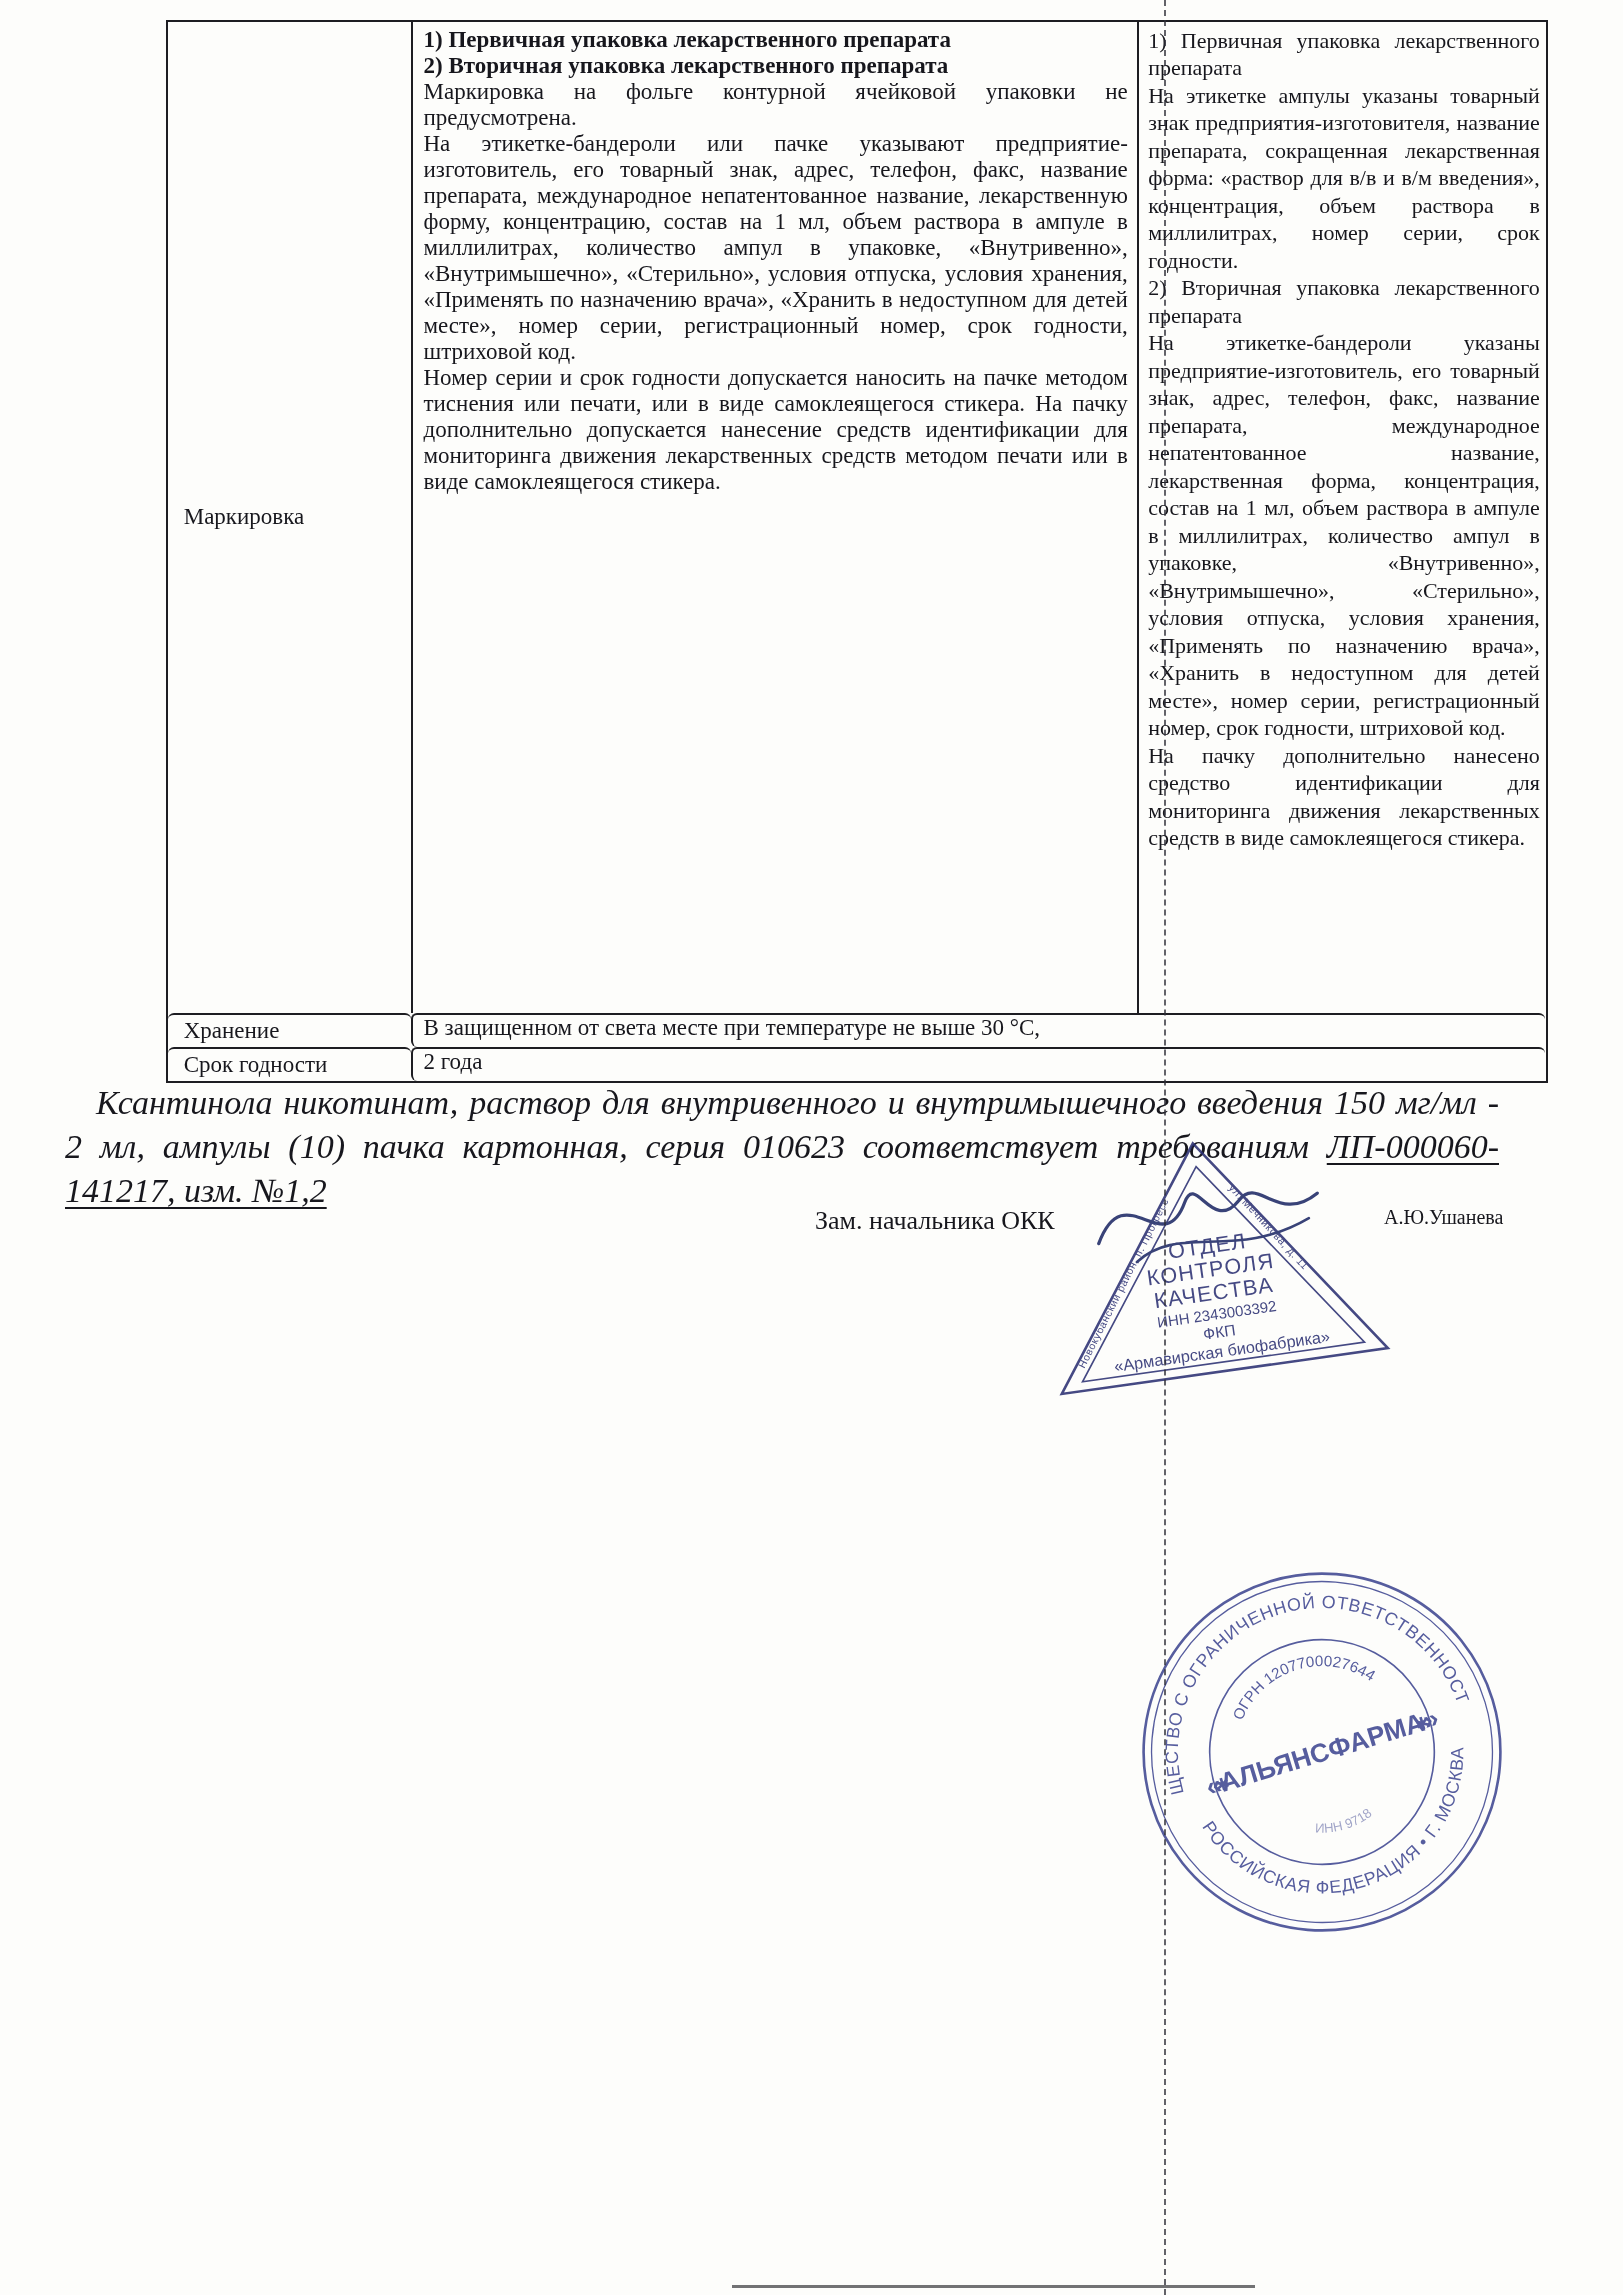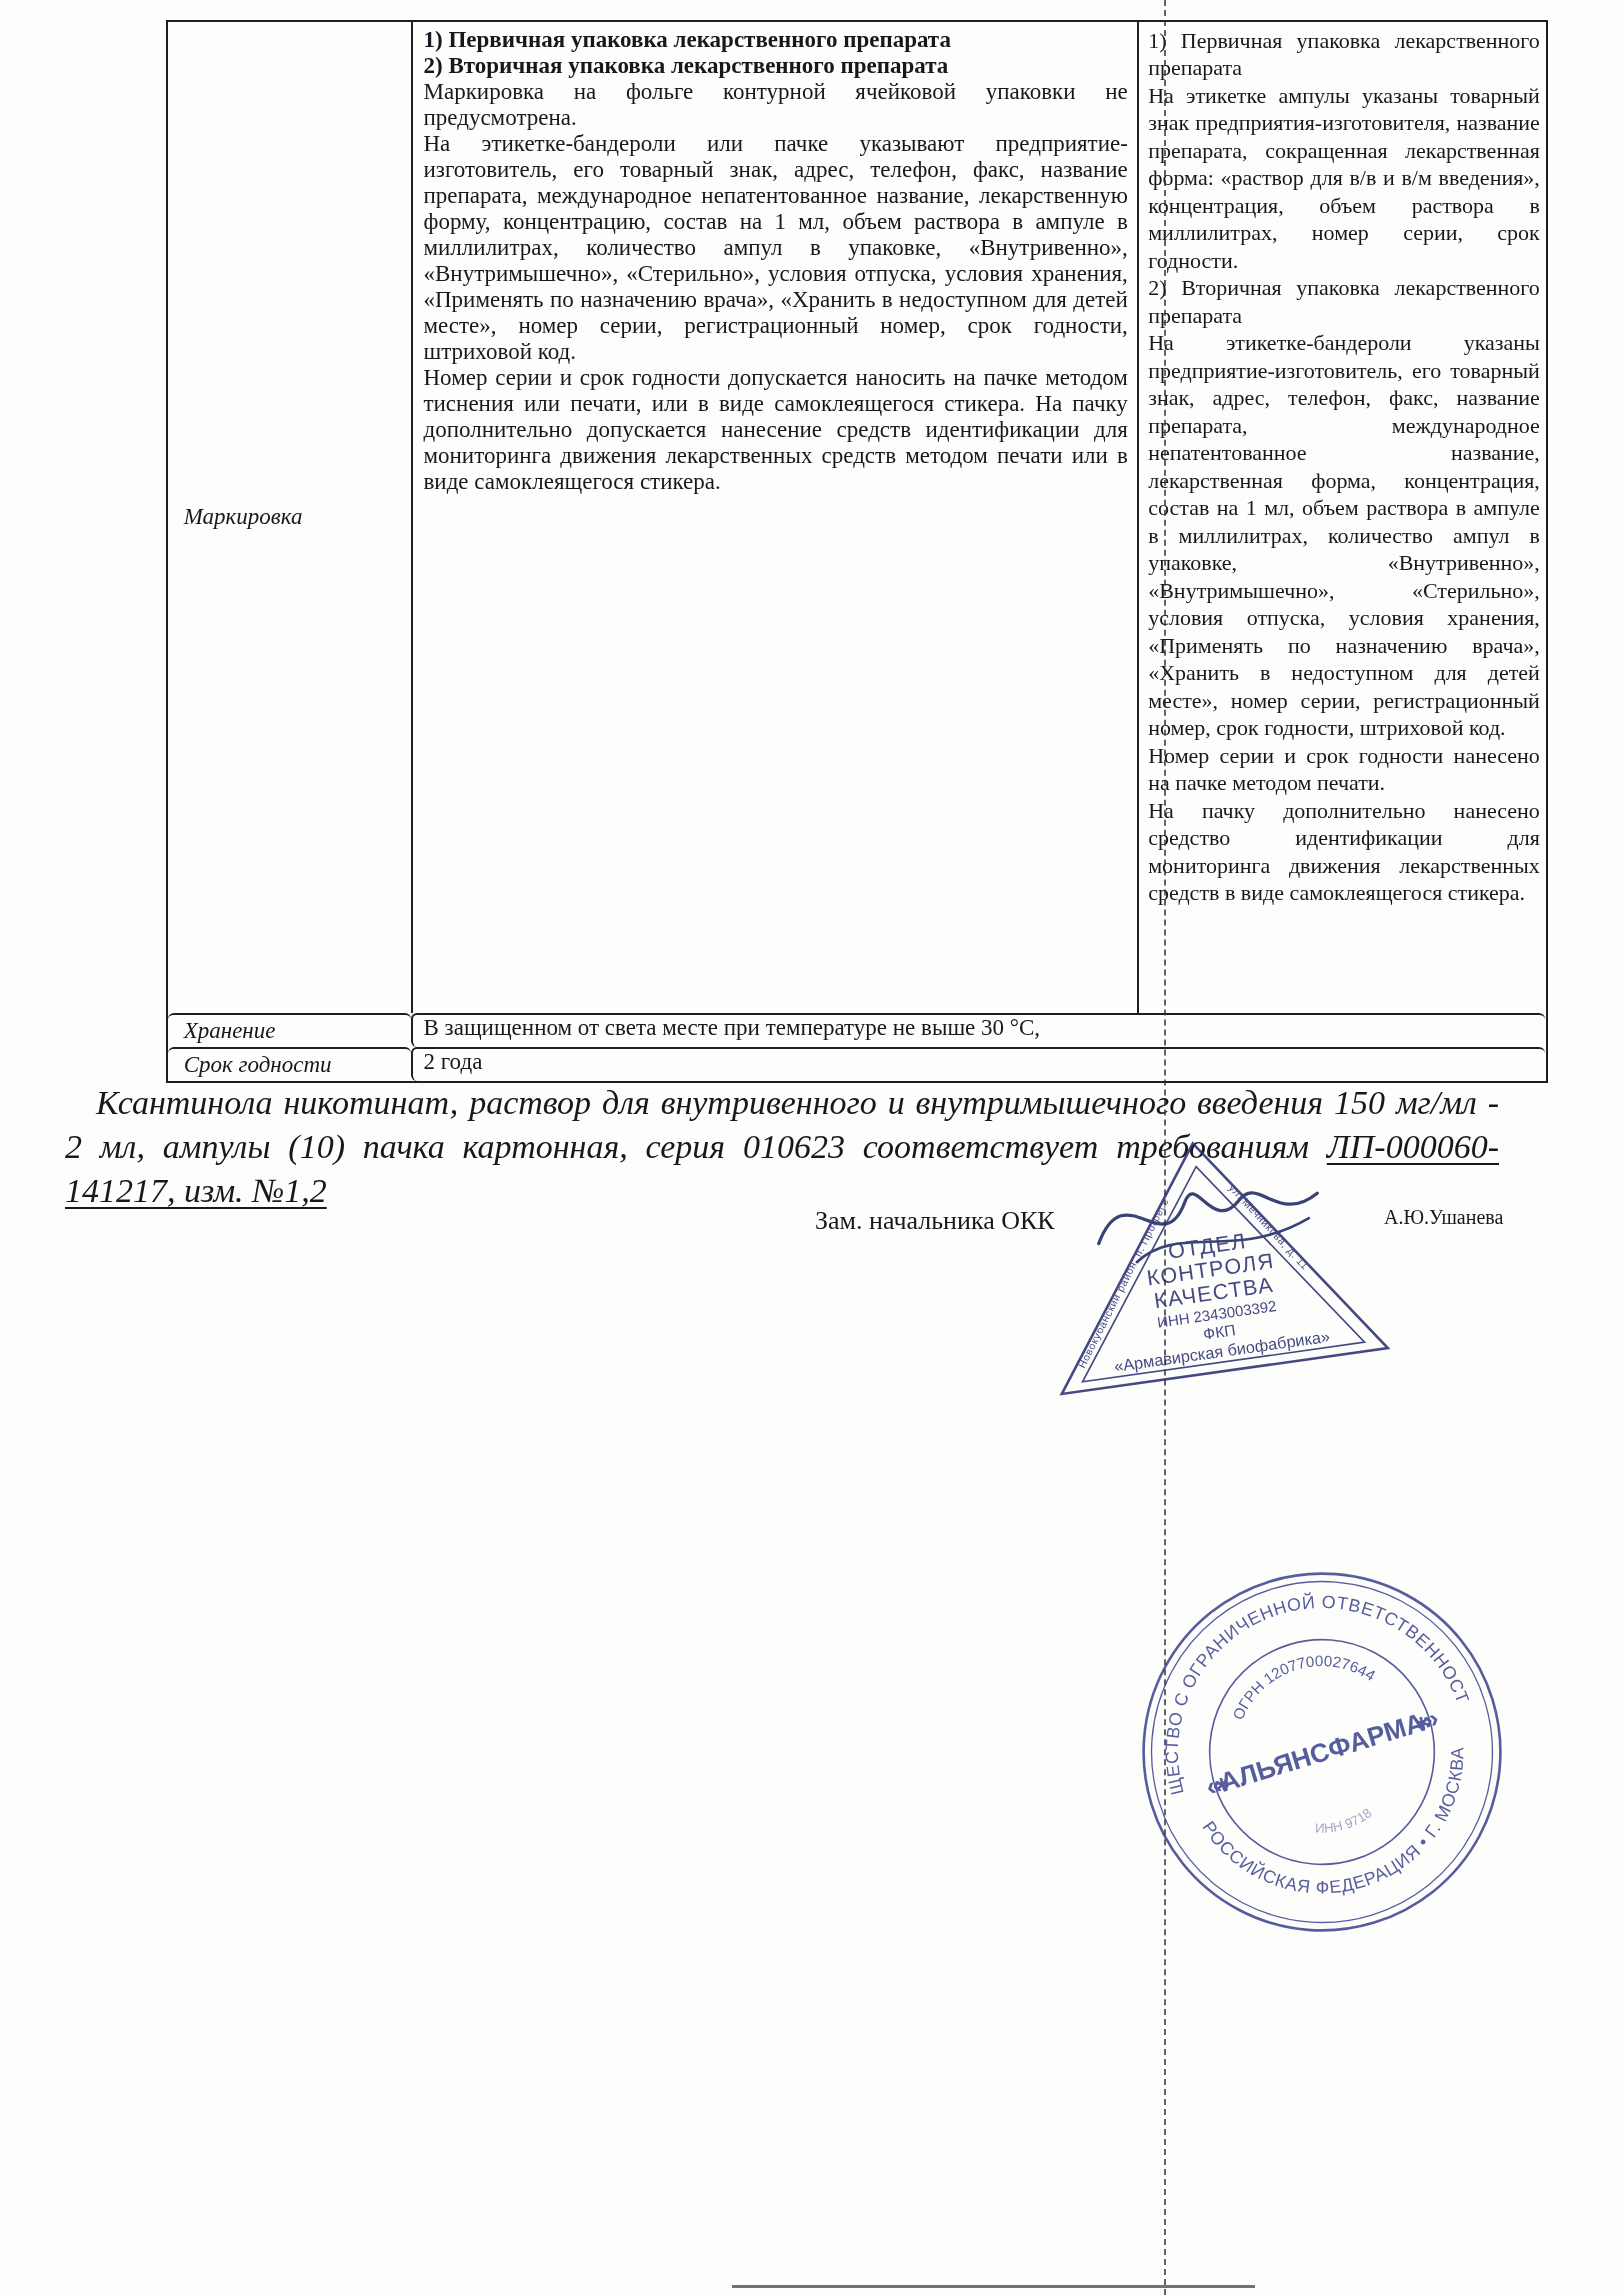--- a/index.html
+++ b/index.html
@@ -18,21 +18,21 @@
     position:absolute; left:166px; top:19.6px; width:1382px;
     display:grid;
     grid-template-columns:243px 726px 408px;
     grid-template-rows:991px 34px 34px;
     border:2px solid #1d1d22;
   }
   .bl { border-left:2px solid #1d1d22; }
   .bt { border-top:2px solid #1d1d22;border-radius:6px; }
   .label-cell {
     display:flex; align-items:center;
-    padding-left:15.7px; font-size:23px;font-style:italic;
+    padding-left:15.7px; font-size:23px;
   }
   .mid-cell {
     padding:5.2px 9.2px 5.2px 10.5px;
     font-size:23px; line-height:26px;
     text-align:justify; overflow:hidden;
   }
   .mid-cell p { margin:0; }
   .mid-cell p.hd { font-weight:bold; }
   .right-cell {
     padding:5.2px 5.2px 5.2px 9.2px;
@@ -102,21 +102,20 @@
     <p>Маркировка на фольге контурной ячейковой упаковки не предусмотрена.</p>
     <p>На этикетке-бандероли или пачке указывают предприятие-изготовитель, его товарный знак, адрес, телефон, факс, название препарата, международное непатентованное название, лекарственную форму, концентрацию, состав на 1 мл, объем раствора в ампуле в миллилитрах, количество ампул в упаковке, «Внутривенно», «Внутримышечно», «Стерильно», условия отпуска, условия хранения, «Применять по назначению врача», «Хранить в недоступном для детей месте», номер серии, регистрационный номер, срок годности, штриховой код.</p>
     <p>Номер серии и срок годности допускается наносить на пачке методом тиснения или печати, или в виде самоклеящегося стикера. На пачку дополнительно допускается нанесение средств идентификации для мониторинга движения лекарственных средств методом печати или в виде самоклеящегося стикера.</p>
   </div>
 
   <div class="right-cell bl">
     <p>1) Первичная упаковка лекарственного препарата</p>
     <p>На этикетке ампулы указаны товарный знак предприятия-изготовителя, название препарата, сокращенная лекарственная форма: «раствор для в/в и в/м введения», концентрация, объем раствора в миллилитрах, номер серии, срок годности.</p>
     <p>2) Вторичная упаковка лекарственного препарата</p>
     <p>На этикетке-бандероли указаны предприятие-изготовитель, его товарный знак, адрес, телефон, факс, название препарата, международное непатентованное название, лекарственная форма, концентрация, состав на 1 мл, объем раствора в ампуле в миллилитрах, количество ампул в упаковке, «Внутривенно», «Внутримышечно», «Стерильно», условия отпуска, условия хранения, «Применять по назначению врача», «Хранить в недоступном для детей месте», номер серии, регистрационный номер, срок годности, штриховой код.</p>
-    <p>Номер серии и срок годности нанесено на пачке методом печати.</p>
     <p>На пачку дополнительно нанесено средство идентификации для мониторинга движения лекарственных средств в виде самоклеящегося стикера.</p>
   </div>
 
   <div class="label-cell bt">
     <span>Хранение</span>
   </div>
   <div class="value-cell bl bt">
     <span>В защищенном от света месте при температуре не выше 30 °С,</span>
   </div>
 

